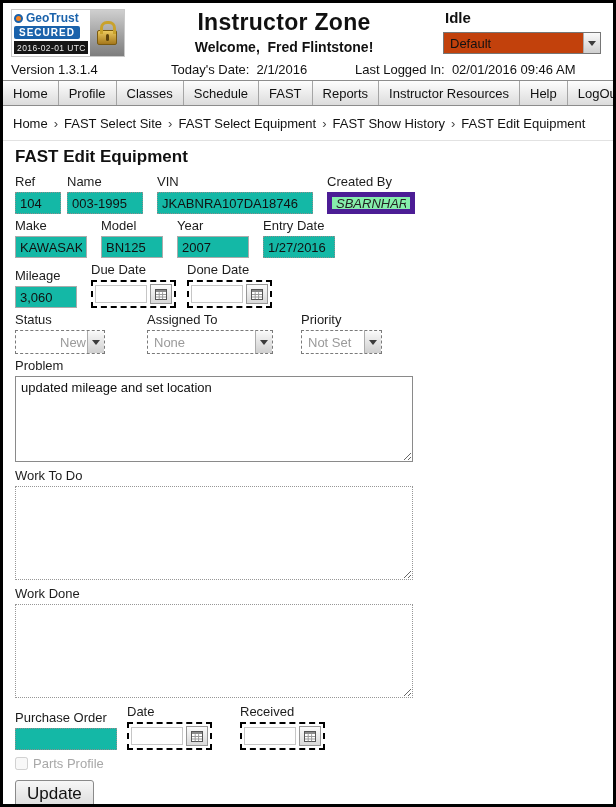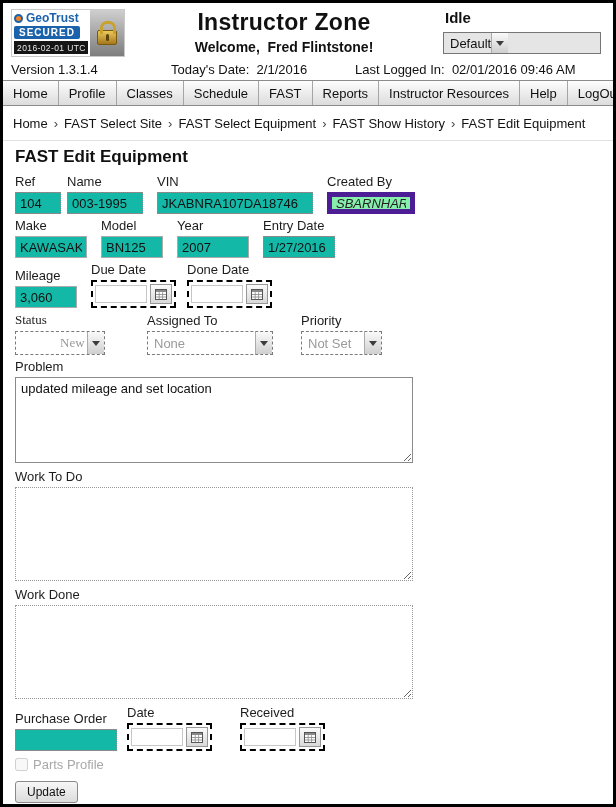--- a/index.html
+++ b/index.html
@@ -19,41 +19,41 @@
   .gt-time { background:#161616; color:#e8e8e8; font-size:8.5px; padding:2px 3px 1px; margin-top:2px; letter-spacing:.4px; white-space:nowrap; }
   .badge-lock { flex:1; background:linear-gradient(#cfcfcf,#7d7d7d); display:flex; align-items:center; justify-content:center; }
   .lock { width:20px; height:15px; background:linear-gradient(#ecc95d,#a5781c); border:1px solid #7a5a10; border-radius:2px; position:relative; margin-top:9px; }
   .lock:before { content:""; position:absolute; top:-10px; left:2px; width:10px; height:10px; border:3px solid #c9a22c; border-bottom:none; border-radius:7px 7px 0 0; }
   .lock:after { content:""; position:absolute; top:3px; left:8px; width:3px; height:7px; background:#5e430c; border-radius:2px; }
   .title-block { flex:1; text-align:center; }
   .app-title { margin:0; font-size:23px; font-weight:bold; letter-spacing:.3px; }
   .welcome { font-size:14px; font-weight:bold; margin-top:3px; white-space:pre; }
   .status-block { width:162px; }
   .idle { font-size:15px; font-weight:bold; margin:0 0 6px 2px; }
-  .hsel { display:flex; justify-content:flex-start; align-items:center; width:158px; height:22px; border:1px solid #767676; background:#e5e5e5; font-size:13px; padding-left:6px; cursor:default; }
+  .hsel { display:flex; justify-content:space-between; align-items:center; width:158px; height:22px; border:1px solid #767676; background:#c2410c; font-size:13px; padding-left:6px; cursor:default; }
   
   .infobar { display:flex; font-size:13px; padding:2px 8px 4px; height:20px; }
   .infobar .v { flex:0 0 160px; }
   .infobar .t { flex:0 0 184px; }
   .infobar .l { flex:1; }
   
   .nav { display:flex; height:26px; border-top:1px solid #8c8c8c; border-bottom:1px solid #8c8c8c; background:linear-gradient(#fdfdfd,#dcdcdc); }
   .nav-item { flex:1 0 auto; display:flex; align-items:center; justify-content:center; font-size:13px; padding:0 10px; border-right:1px solid #a5a5a5; cursor:pointer; white-space:nowrap; }
   .nav-item:last-child { border-right:none; }
   
   .breadcrumb { font-size:13px; padding:10px 10px 9px; border-bottom:1px solid #e2e2e2; }
   .crumb { cursor:pointer; }
   .crumb-sep { margin:0 6px; color:#444; }
   
   .content { padding:0 12px; }
   .page-title { font-size:17px; font-weight:bold; margin:6px 0 7px; }
   .row { display:flex; align-items:flex-end; margin-bottom:4px; }
   .fg { margin-right:14px; }
   .mr6 { margin-right:6px; } .mr10 { margin-right:10px; } .mr11 { margin-right:11px; }
-  .mr28 { margin-right:28px; } .mr42 { margin-right:42px;font-family:Liberation Serif, serif; }
+  .mr28 { margin-right:28px; } .mr42 { margin-right:42px; }
   .lbl { display:block; font-size:13px; margin-bottom:3px; color:#1c1c1c; }
   .txt { height:22px; font-size:13px; padding:1px 4px; font-family:inherit; background:#14b8a6; color:#111; }
   .dotted { border:1px dotted #8f8f8f; }
   .solid { border:1px solid #ababab; }
   .ro { border:5px solid #4c1d95; background:#86efac; color:#222;font-style:italic; }
   .w46{width:46px;} .w62{width:62px;} .w72{width:72px;} .w76{width:76px;}
   .w88{width:88px;} .w102{width:102px;} .w156{width:156px;}
   .datebox { display:inline-flex; align-items:center; border:2px dashed #000; padding:2px; gap:3px; background:#fff; }
   .datebox .dinp { width:52px; height:18px; border:1px solid #c6c6c6; font-size:12px; padding:0 3px; font-family:inherit; }
   .calbtn { width:22px; height:20px; border:1px solid #979797; background:linear-gradient(#fbfbfb,#d9d9d9); display:flex; align-items:center; justify-content:center; padding:0; cursor:pointer; }
@@ -61,21 +61,21 @@
   .selval { padding-left:6px; font-size:13px; color:#9a9a9a; white-space:nowrap; }
   .selbtn { width:17px; align-self:stretch; background:linear-gradient(#fafafa,#cfcfcf); border-left:1px solid #ababab; display:flex; align-items:center; justify-content:center; }
   .arr { width:0; height:0; border-left:4px solid transparent; border-right:4px solid transparent; border-top:5px solid #3c3c3c; }
   .w90{width:90px;padding-left:38px;} .w126{width:126px;} .w81{width:81px;}
   textarea { display:block; font-family:inherit; font-size:13px; padding:3px 5px; color:#111; background:#fff; }
   .ta-problem { width:398px; height:86px; border:1px solid #8a8a8a; resize:both; }
   .ta-dotted { width:398px; height:94px; border:1px dotted #979797; resize:both; }
   .tgroup { margin-bottom:6px; }
   .parts { display:flex; align-items:center; gap:5px; margin-top:6px; font-size:13px; color:#a8a8a8; }
   .parts input { width:13px; height:13px; margin:0; }
-  .update-btn { margin-top:9px; font-size:12px; font-family:inherit; padding:3px 11px; border:1px solid #8a8a8a; border-radius:3px; background:linear-gradient(#f7f7f7,#dcdcdc); cursor:pointer; color:#111; }
+  .update-btn { margin-top:9px; font-size:17px; font-family:inherit; padding:3px 11px; border:1px solid #8a8a8a; border-radius:3px; background:linear-gradient(#f7f7f7,#dcdcdc); cursor:pointer; color:#111; }
 </style>
 </head>
 <body>
 
 <div class="page">
 
   <div class="topbar">
     <div class="badge">
       <div class="badge-left">
         <div class="gt-logo">

